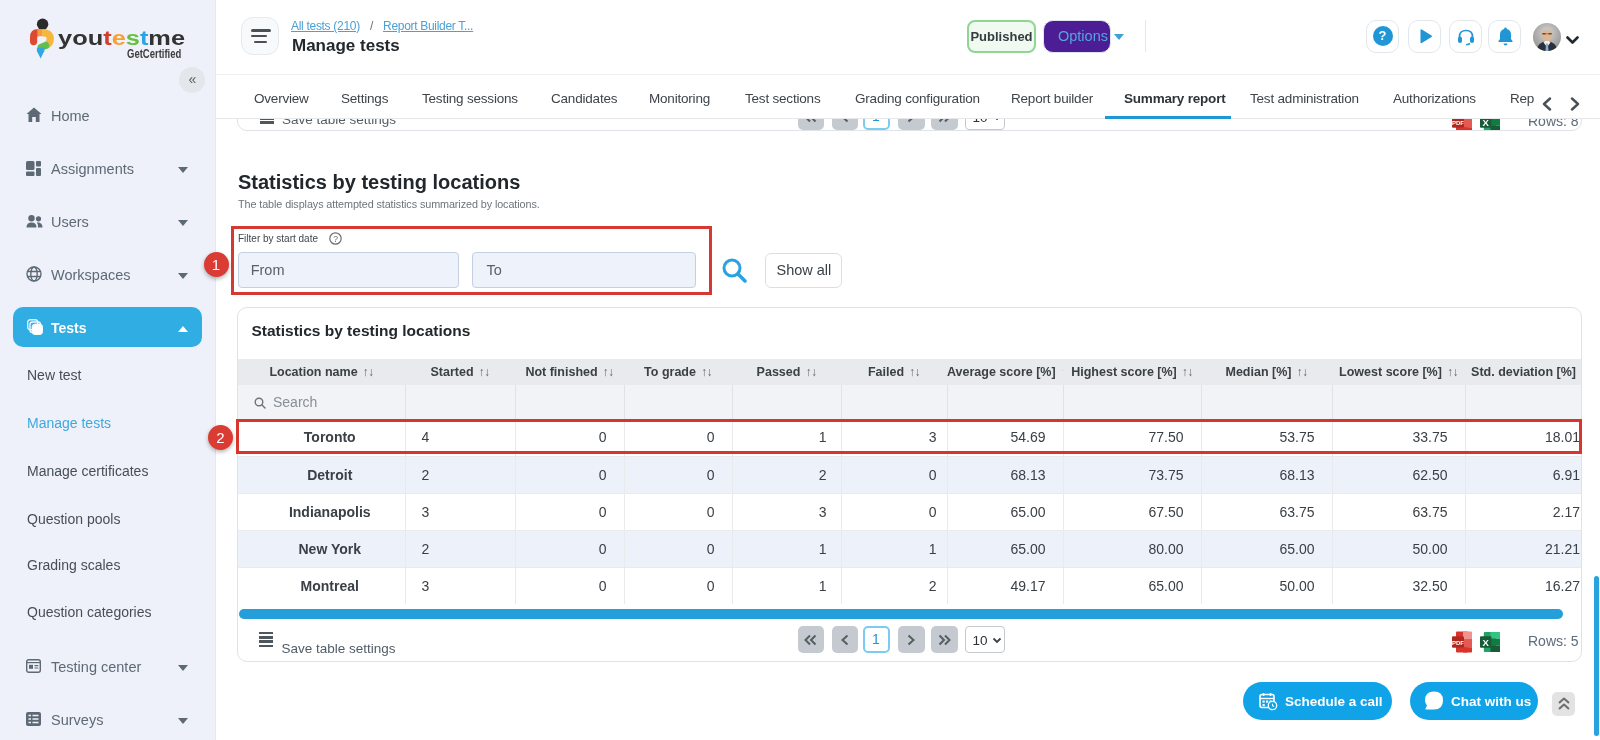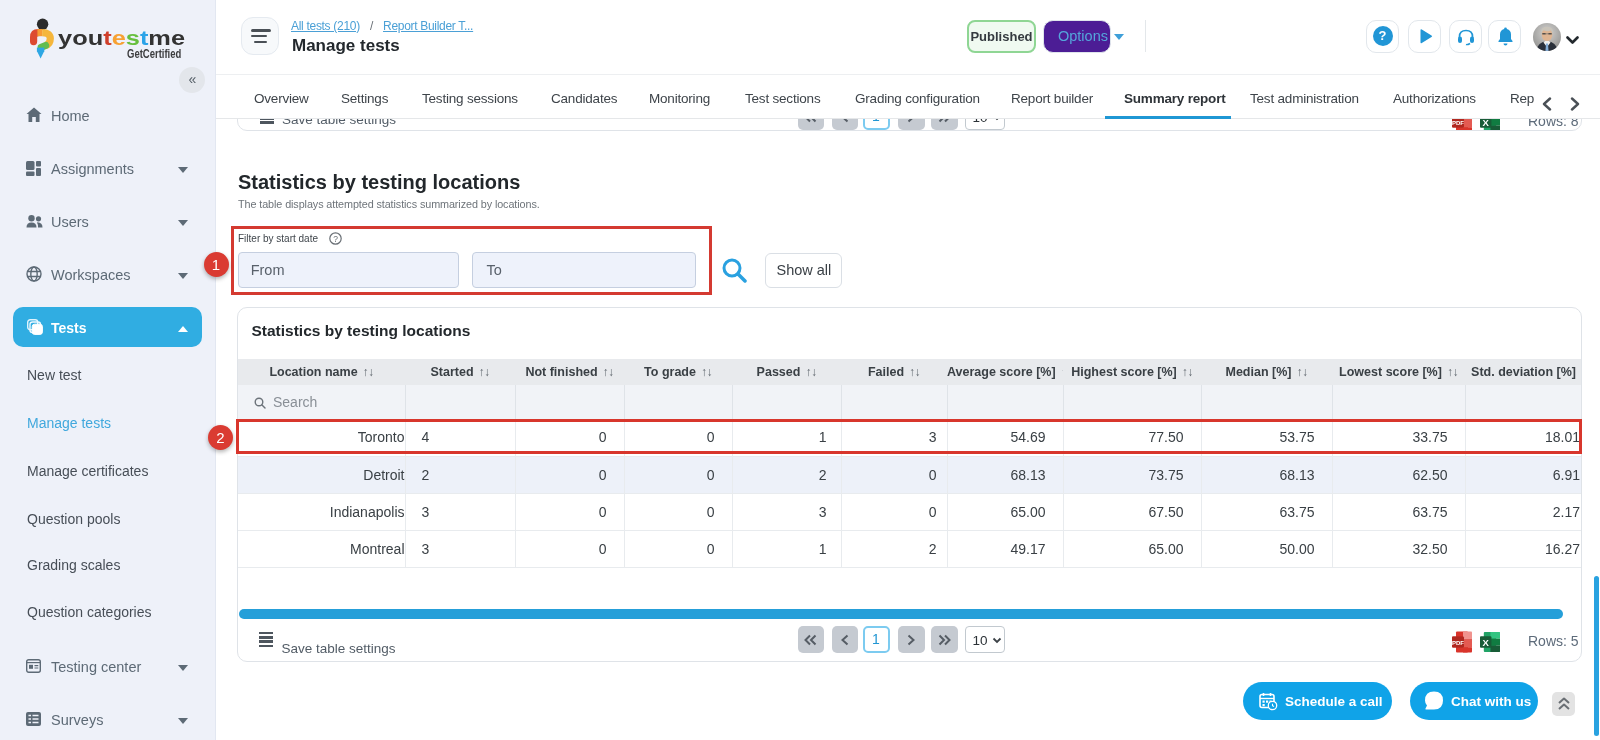--- a/index.html
+++ b/index.html
@@ -23,21 +23,21 @@
 .hrow { height:26px; background:#e8eaed; }
 .hrow th { font-size:12.5px; font-weight:bold; color:#3a4045; text-align:center; }
 .sort { font-size:12px; color:#61686f; margin-left:5px; letter-spacing:-0.5px; font-weight:normal; }
 .srow { height:34px; background:#f1f3f7;padding-left:48px; }
 .srow td { border-right:1px solid #dfe3e8; }
 .srow td:last-child { border-right:none; }
 .drow { height:37px; background:#fff; }
 .drow.alt { background:#edf1f9; }
 .drow td { border-right:1px solid #e8ebee; border-bottom:1px solid #e8ebee; font-size:14px; color:#3a4045; }
 .drow td:last-child { border-right:none; }
-.cl { text-align:right; padding-left:17px; }
+.cl { text-align:center; padding-left:17px;font-weight:bold; }
 .cs { text-align:left; padding-left:16px; }
 .cr { text-align:right; padding-right:17px; }
 .cr2 { text-align:right; padding-right:18px; }
 .drow td:nth-child(5) { padding-right:14px; }
 .drow td:nth-child(6) { padding-right:10px; }
 </style>
 </head>
 <body>
 <div id="sidebar">
 
@@ -365,20 +365,33 @@
               <td class="cr">0</td>
               <td class="cr">0</td>
               <td class="cr">3</td>
               <td class="cr">0</td>
               <td class="cr">65.00</td>
               <td class="cr">67.50</td>
               <td class="cr">63.75</td>
               <td class="cr">63.75</td>
               <td class="cr2">2.17</td>
             </tr>
+        <tr class="drow alt">
+              <td class="cl">New York</td>
+              <td class="cs">2</td>
+              <td class="cr">0</td>
+              <td class="cr">0</td>
+              <td class="cr">1</td>
+              <td class="cr">1</td>
+              <td class="cr">65.00</td>
+              <td class="cr">80.00</td>
+              <td class="cr">65.00</td>
+              <td class="cr">50.00</td>
+              <td class="cr2">21.21</td>
+            </tr>
         <tr class="drow">
               <td class="cl">Montreal</td>
               <td class="cs">3</td>
               <td class="cr">0</td>
               <td class="cr">0</td>
               <td class="cr">1</td>
               <td class="cr">2</td>
               <td class="cr">49.17</td>
               <td class="cr">65.00</td>
               <td class="cr">50.00</td>

